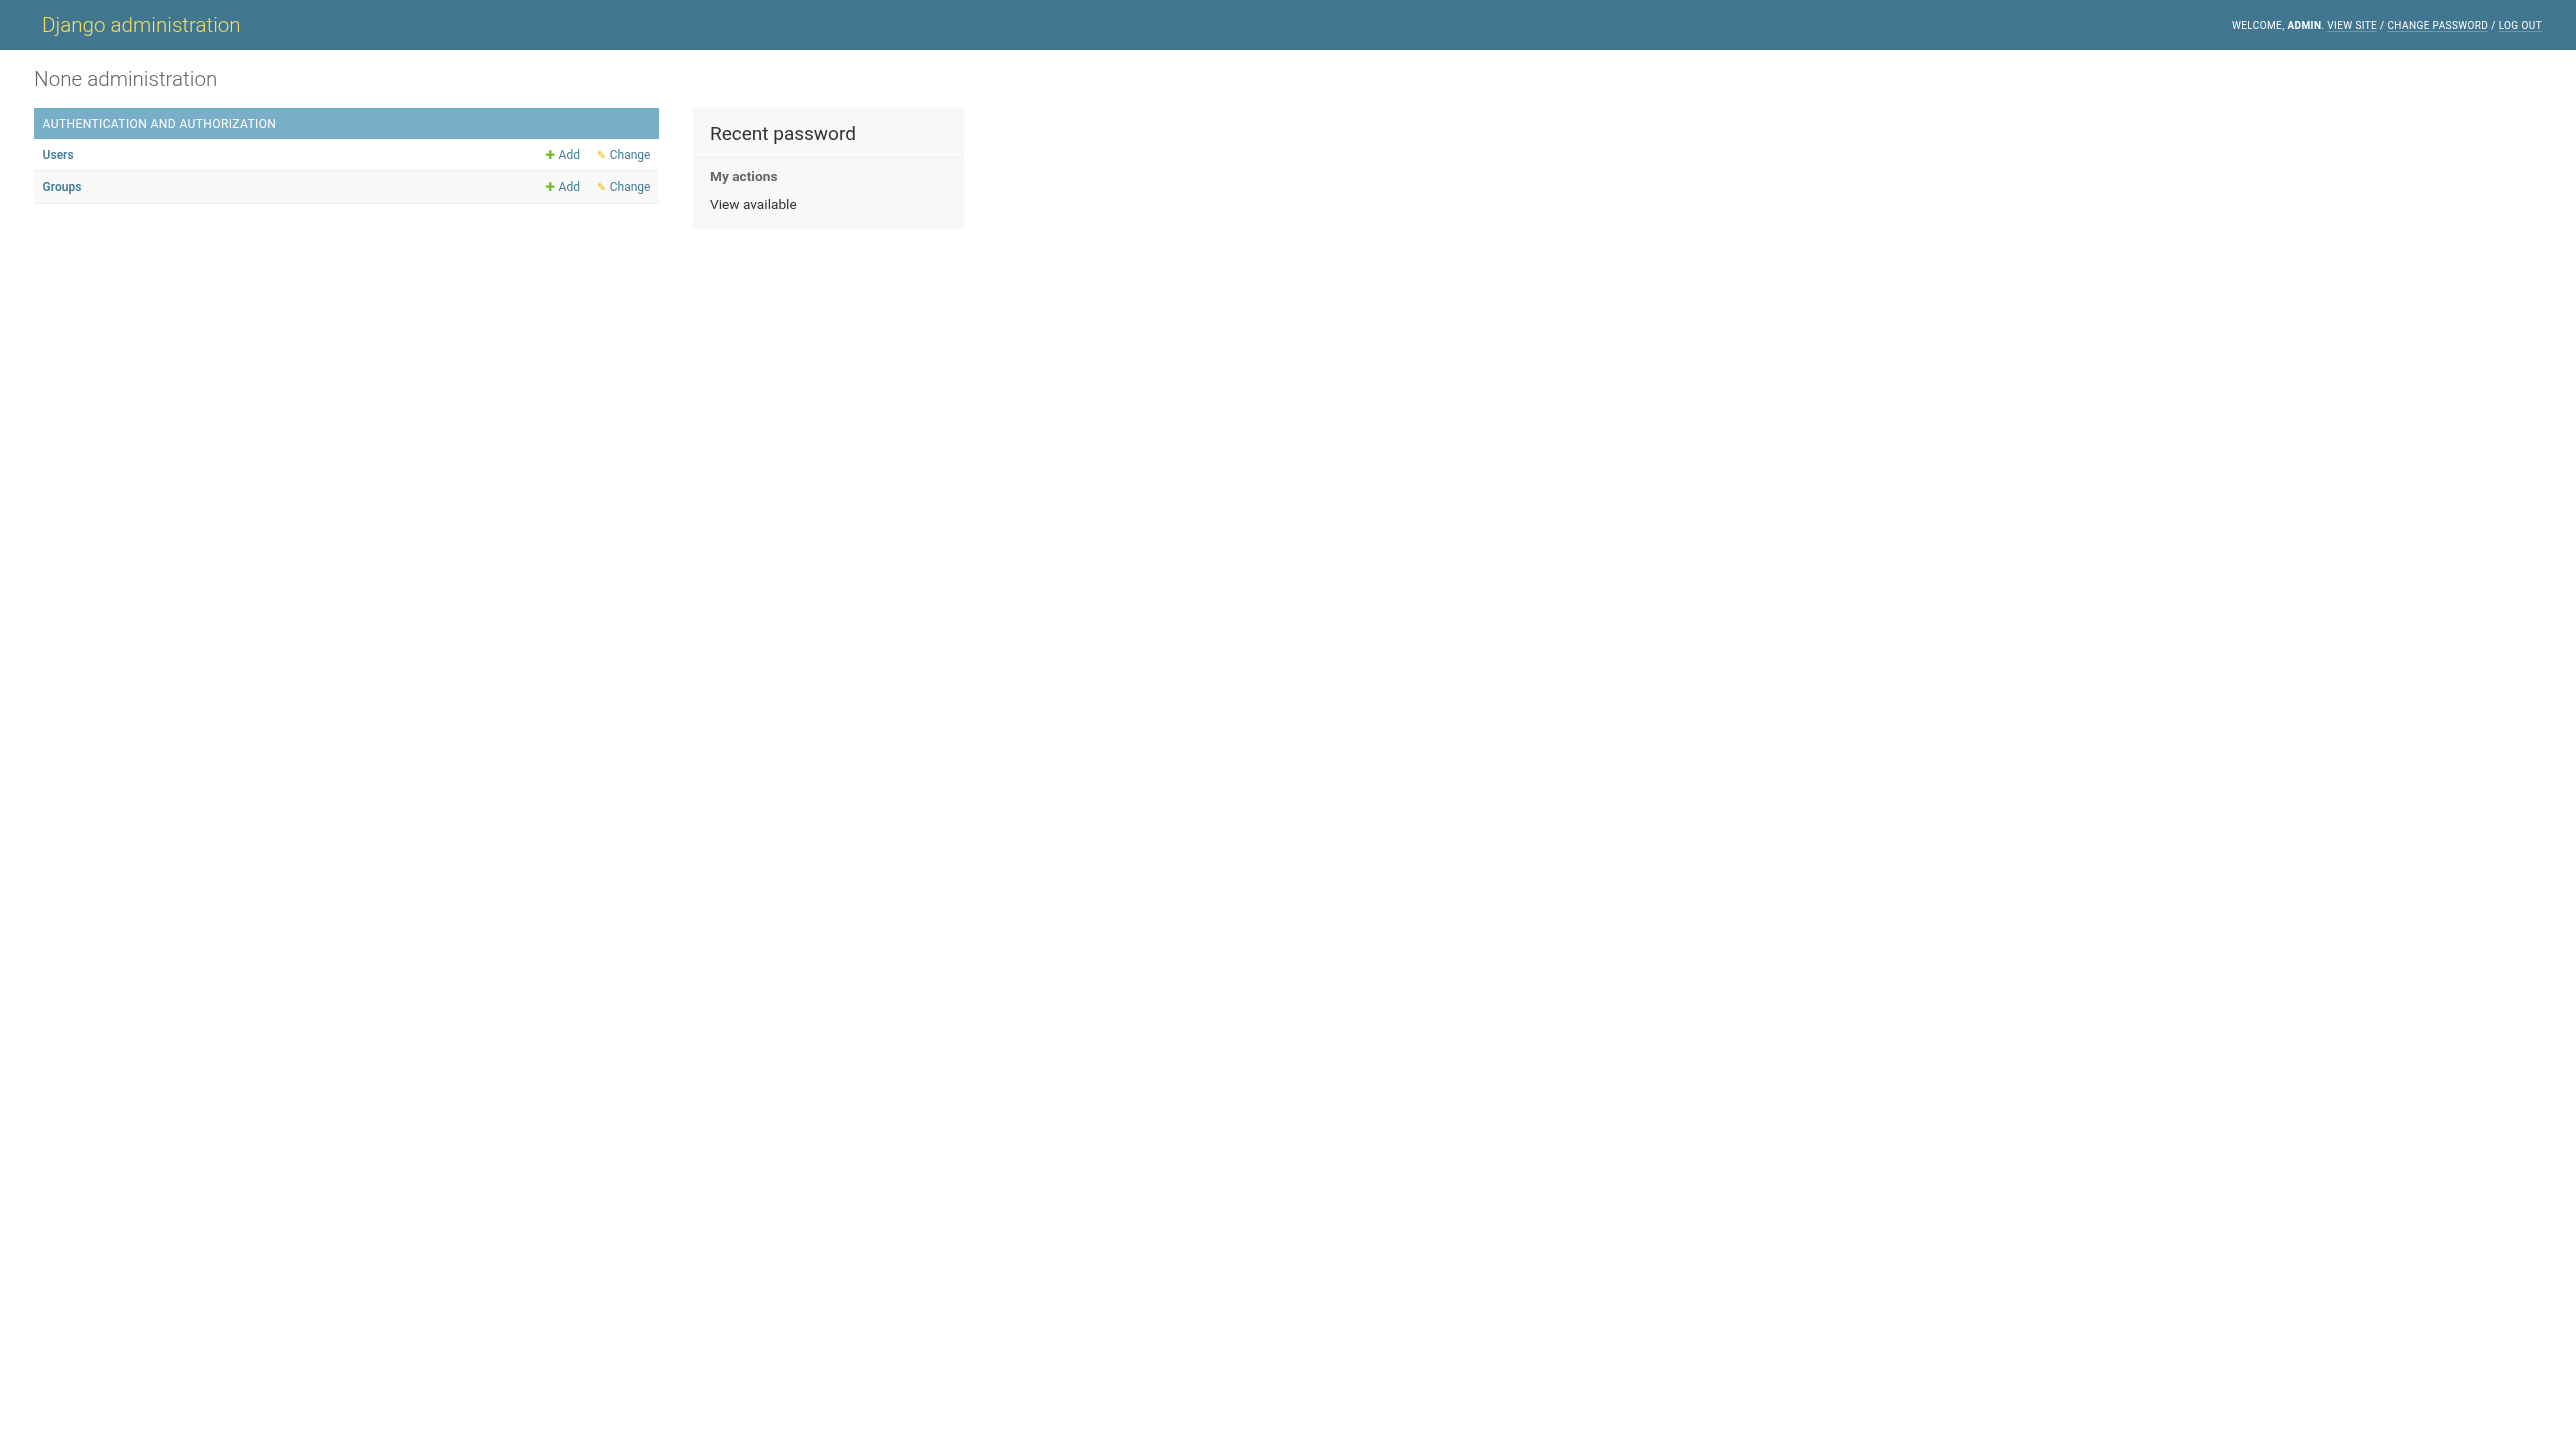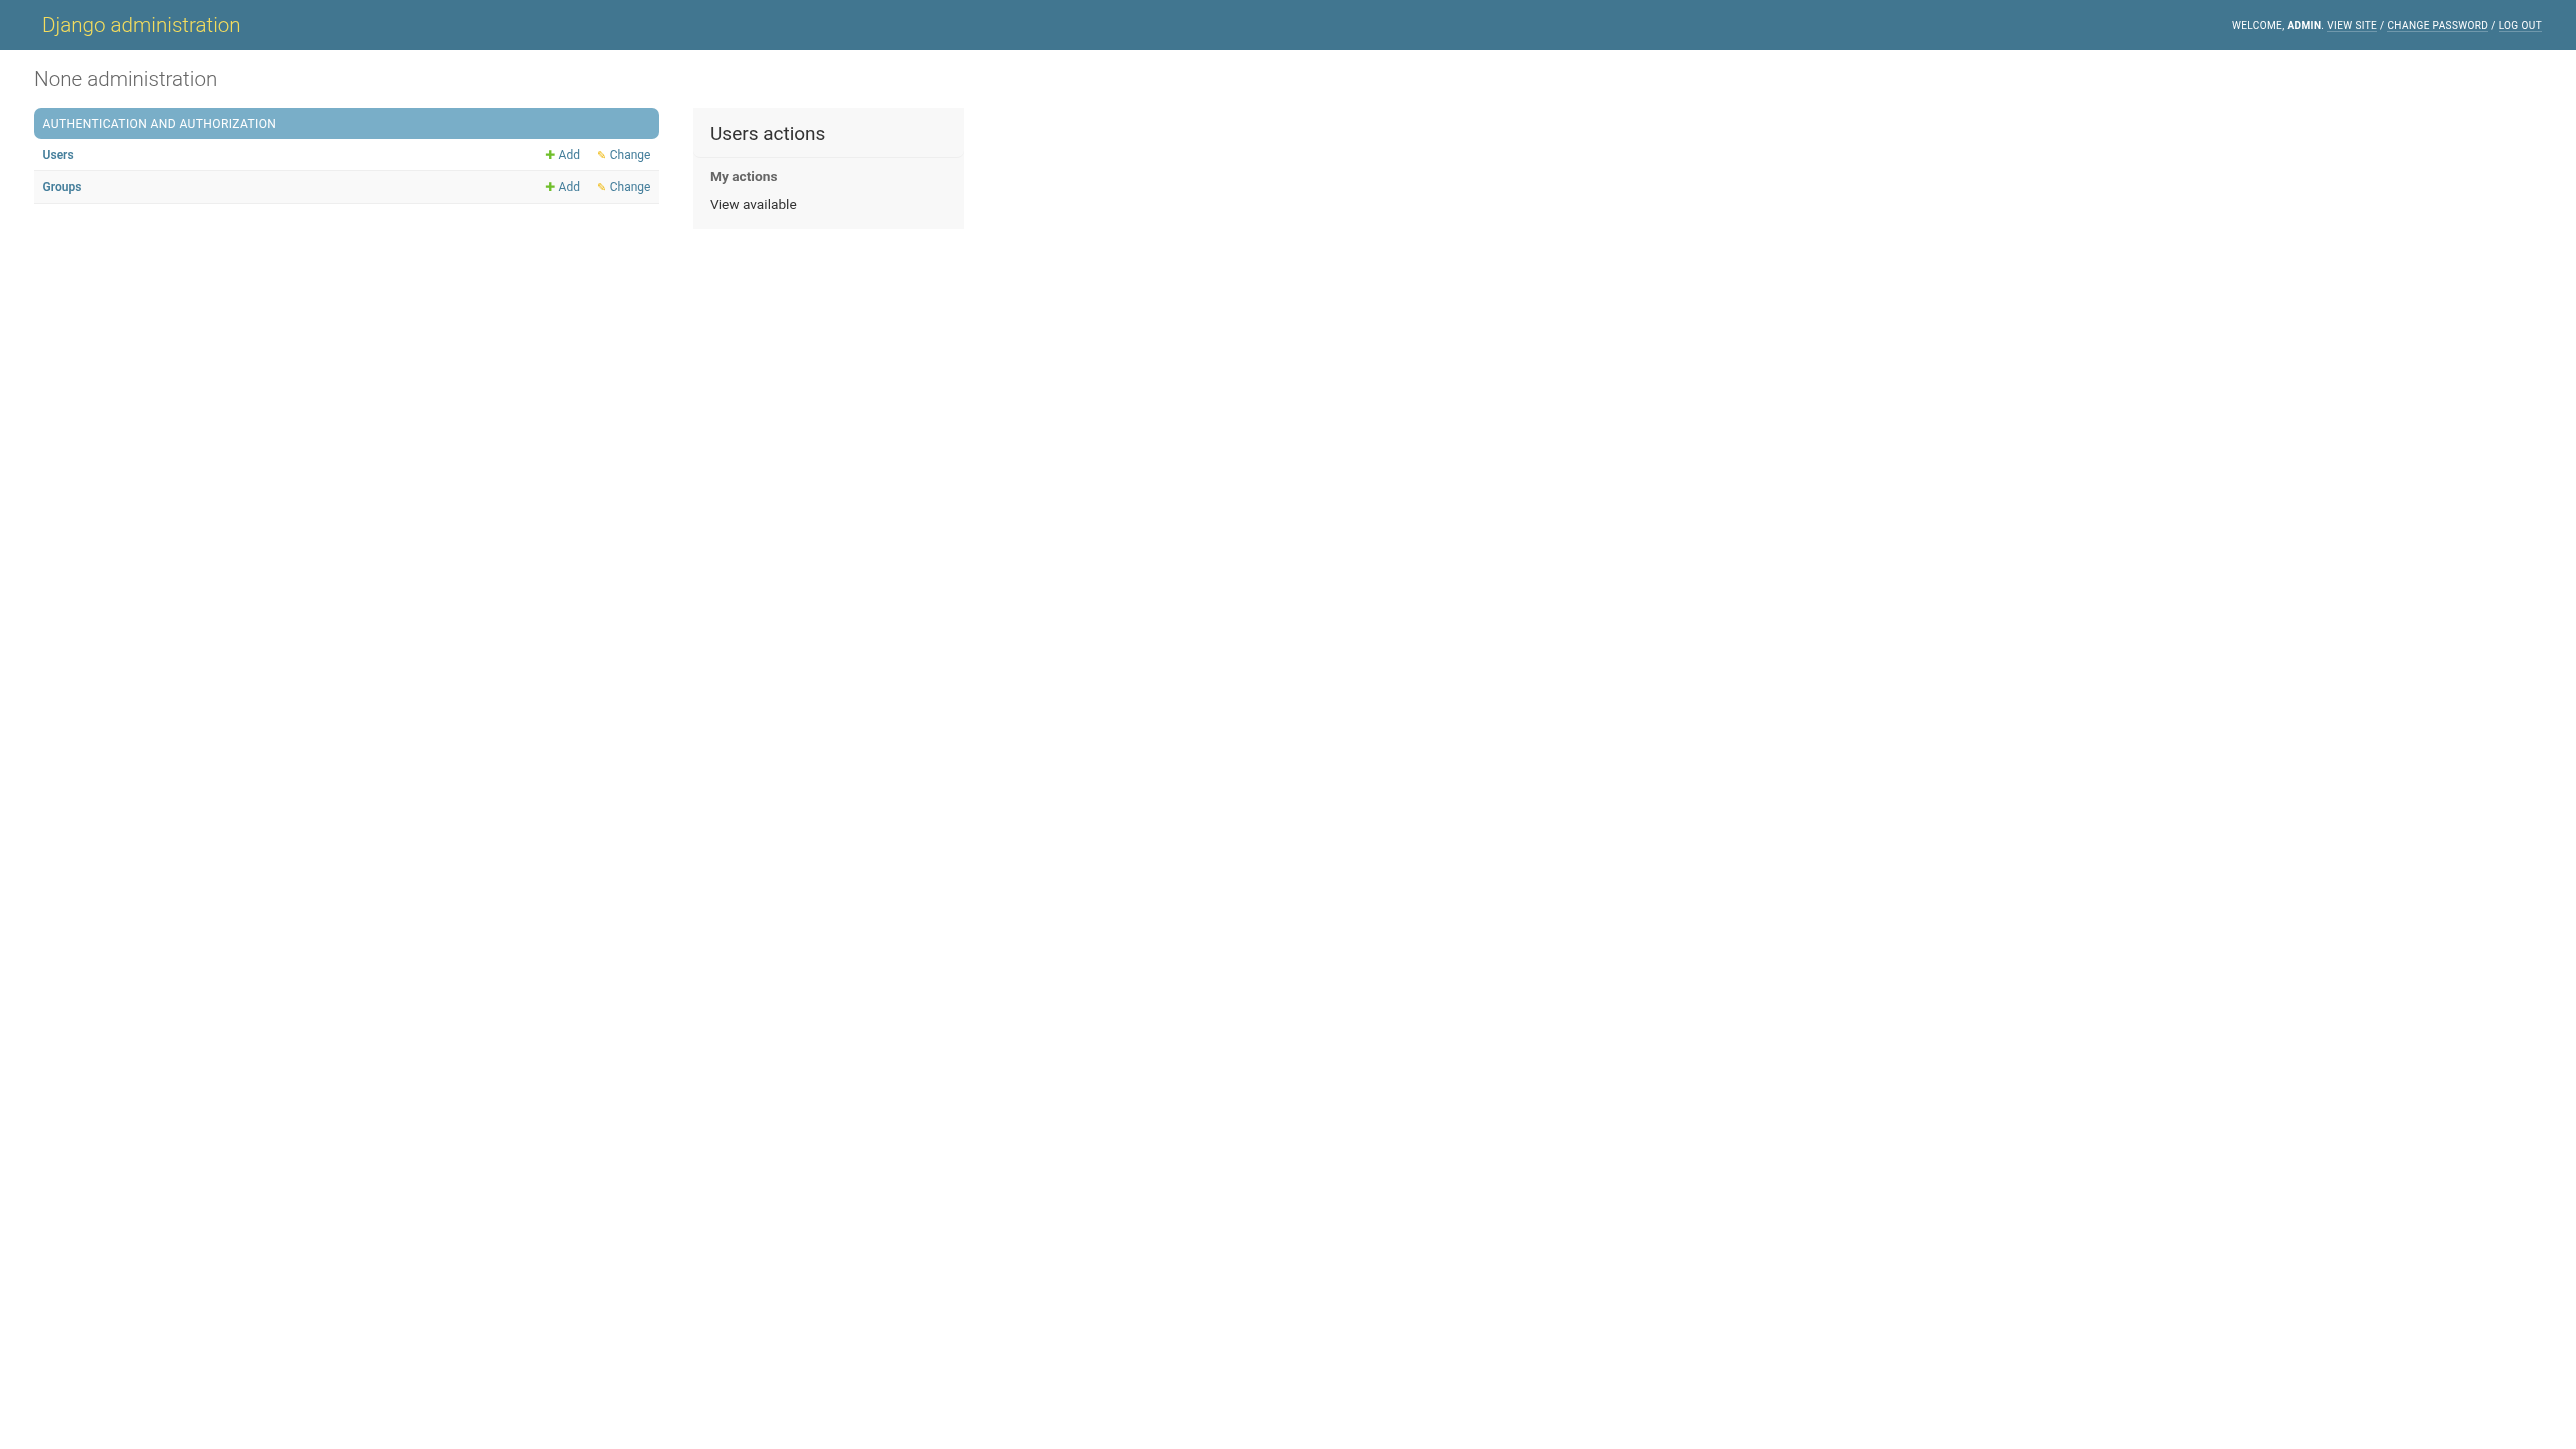--- a/index.html
+++ b/index.html
@@ -73,21 +73,20 @@
     }
     .module caption, .module h2 {
       background: #79aec8;
       color: #fff;
       font-size: 12px;
       font-weight: 400;
       text-transform: uppercase;
       letter-spacing: 0.4px;
       padding: 8.6px;
       text-align: left;
-      border-radius: 7px;
     }
     .module caption a {
       color: #fff;
       text-decoration: none;
     }
     .module table {
       width: 100%;
       border-collapse: collapse;
     }
     .module tbody tr {
@@ -214,20 +213,20 @@
                 </a>
               </td>
             </tr>
           </tbody>
         </table>
       </div>
     </div>
 
     <div id="content-related">
       <div class="module" id="recent-actions-module">
-        <h2>Users actions</h2>
+        <h2>Recent password</h2>
         <h3>My actions</h3>
         <p>View available</p>
       </div>
     </div>
   </div>
 </div>
 
 
 </body></html>

